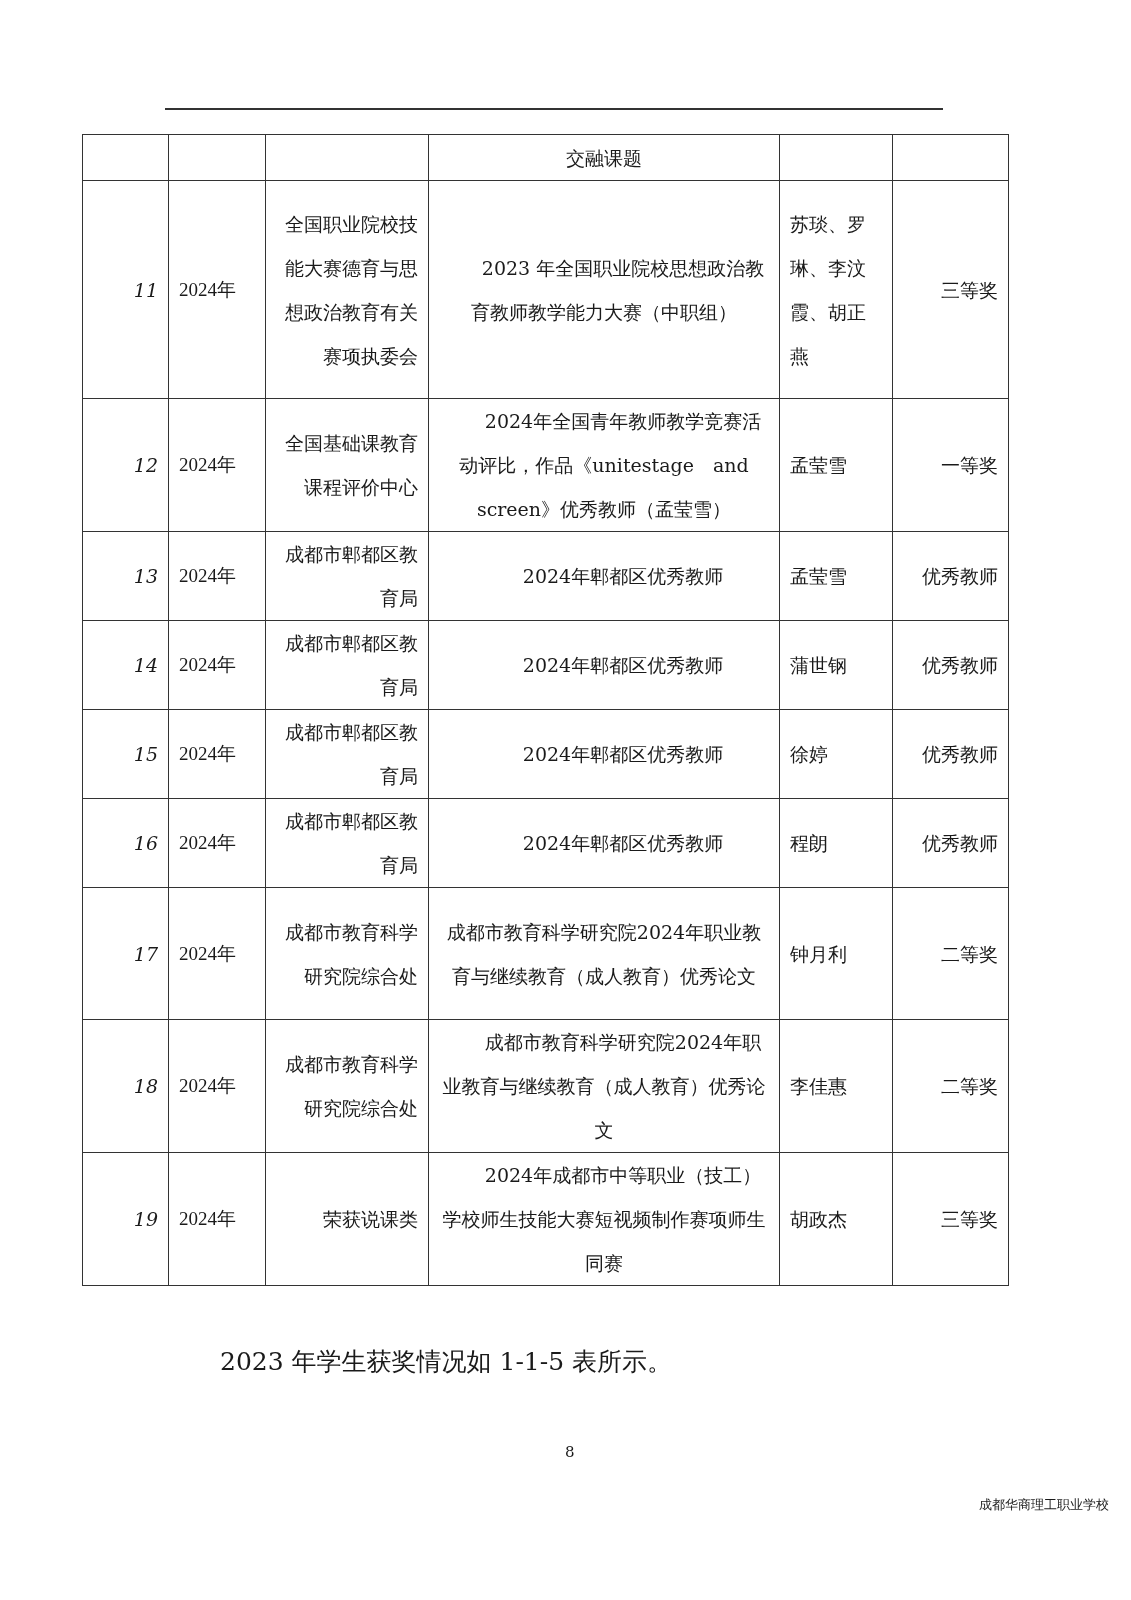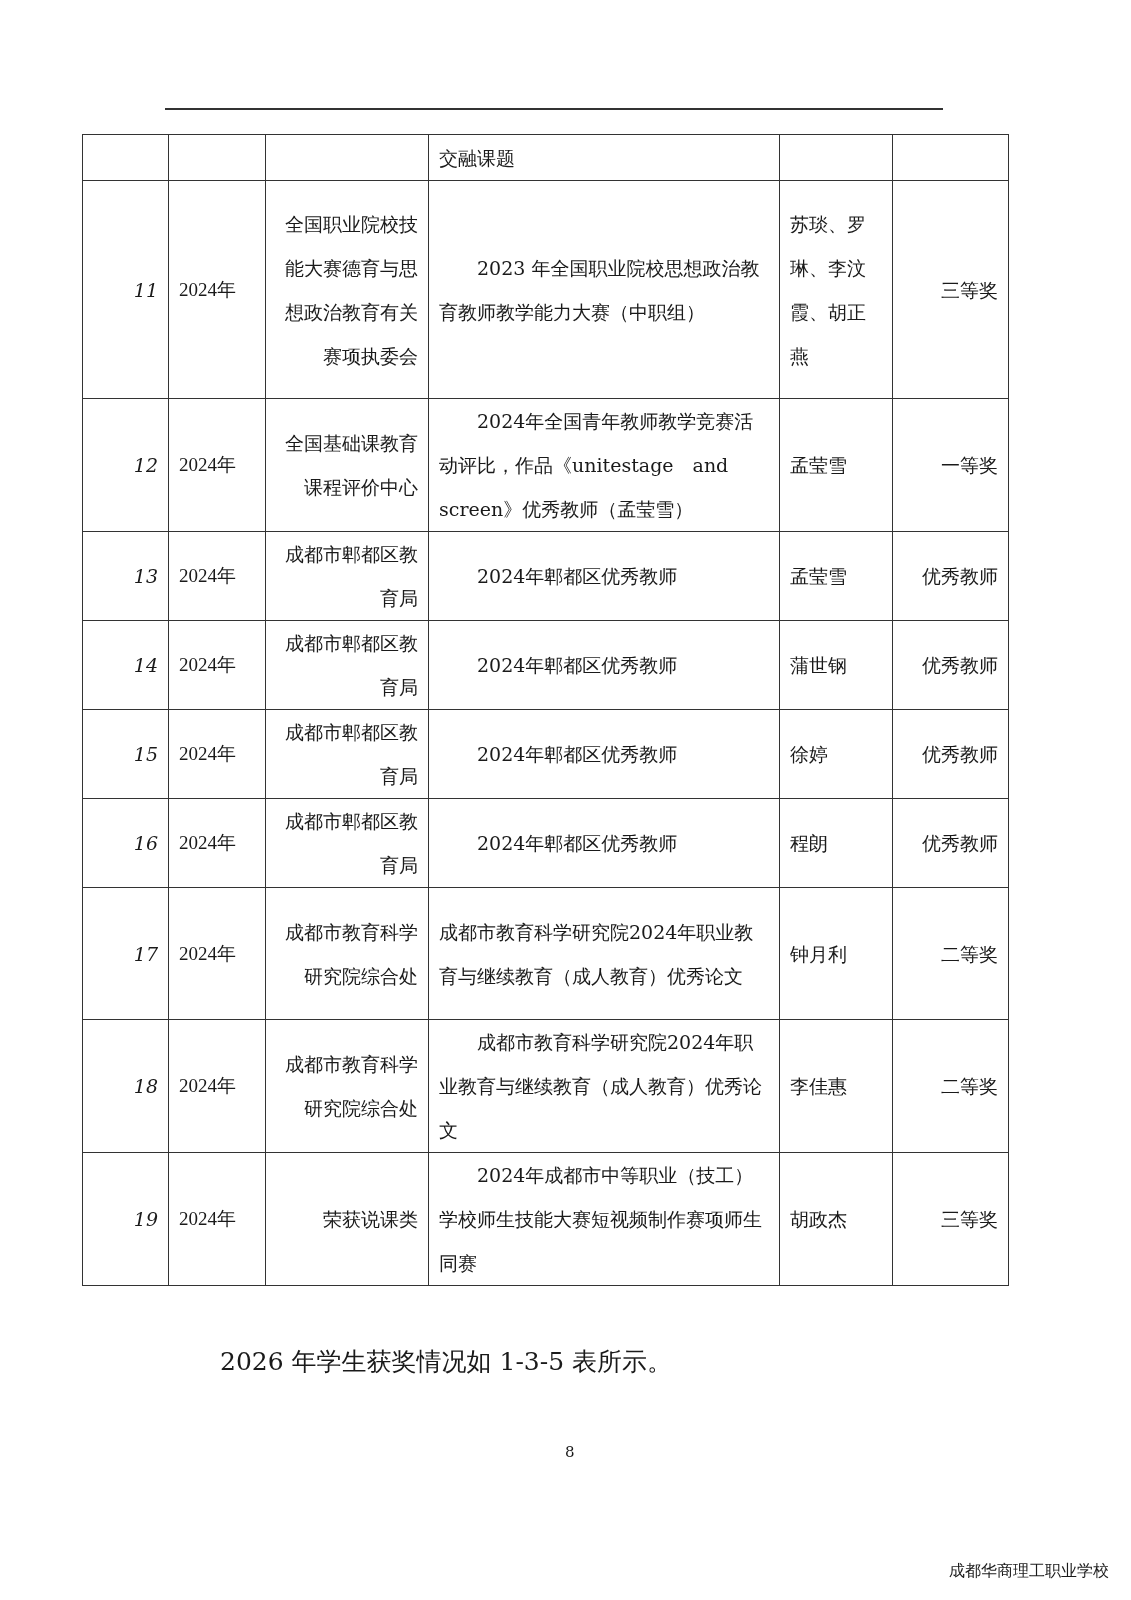--- a/index.html
+++ b/index.html
@@ -7,27 +7,27 @@
          font-family: "DejaVu Serif", "Liberation Serif", serif; color:#1a1a1a; }
   .header-rule { position:absolute; left:165px; top:108px; width:778px; height:0;
                  border-top:2px solid #333; }
   table.awards { position:absolute; left:82px; top:134px; border-collapse:collapse;
                  table-layout:fixed; width:926px; }
   table.awards td { border:1.5px solid #333; font-size:19px; line-height:44px;
                     vertical-align:middle; padding:0 10px; }
   td.c-no { text-align:right; padding-right:10px;font-style:italic; }
   td.c-year { text-align:left;font-family:Liberation Serif, serif; }
   td.c-org { text-align:right; }
-  td.c-title { text-align:left; }
+  td.c-title { text-align:center; }
   td.c-name { text-align:left; }
   td.c-award { text-align:right; }
   .indent { text-indent:2em; }
   .body-text { position:absolute; left:220px; top:1345px; font-size:25px; }
   .page-num { position:absolute; left:565px; top:1443px; font-size:15px; }
-  .footer-school { position:absolute; right:22px; top:1561px; font-size:16px;
+  .footer-school { position:absolute; right:22px; top:1496px; font-size:13px;
                    font-family:Liberation Mono, monospace; }
 </style>
 </head>
 <body>
 
 <div class="header-rule"></div>
 
 <table class="awards">
   <colgroup>
     <col style="width:86px">
@@ -114,15 +114,15 @@
         <td class="c-no">19</td>
         <td class="c-year">2024年</td>
         <td class="c-org">荣获说课类</td>
         <td class="c-title indent">2024年成都市中等职业（技工）学校师生技能大赛短视频制作赛项师生同赛</td>
         <td class="c-name">胡政杰</td>
         <td class="c-award">三等奖</td>
       </tr>
     </tbody>
 </table>
 
-<div class="body-text">2026 年学生获奖情况如 1-3-5 表所示。</div>
+<div class="body-text">2023 年学生获奖情况如 1-1-5 表所示。</div>
 <div class="page-num">8</div>
 <div class="footer-school">成都华商理工职业学校</div>
 
 </body></html>

